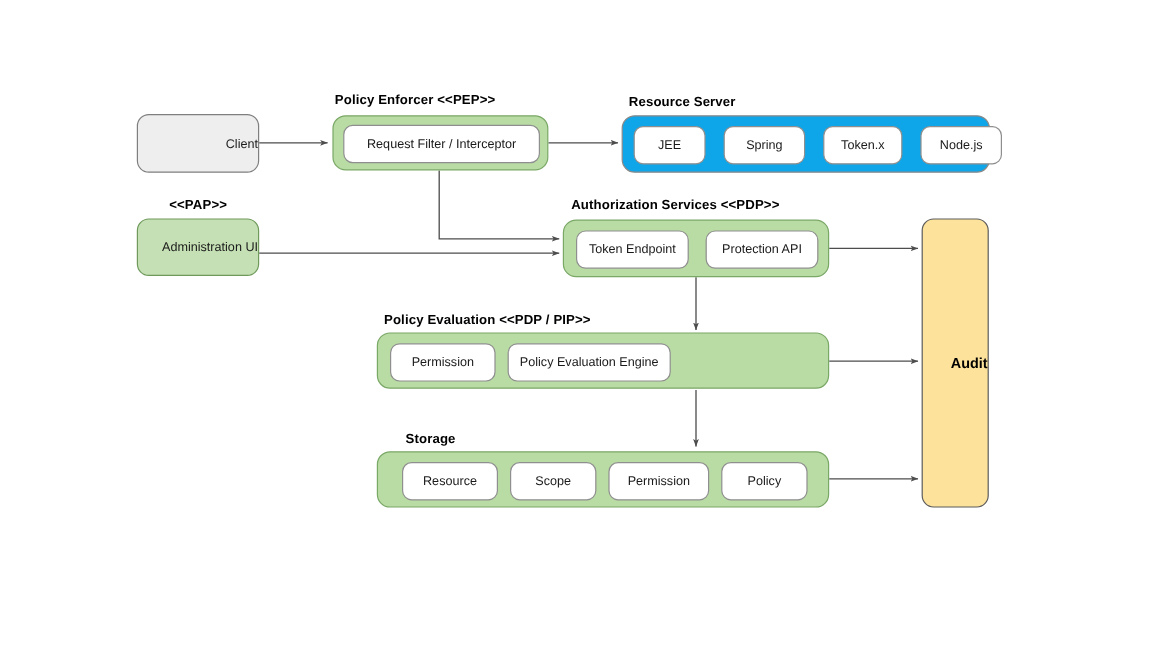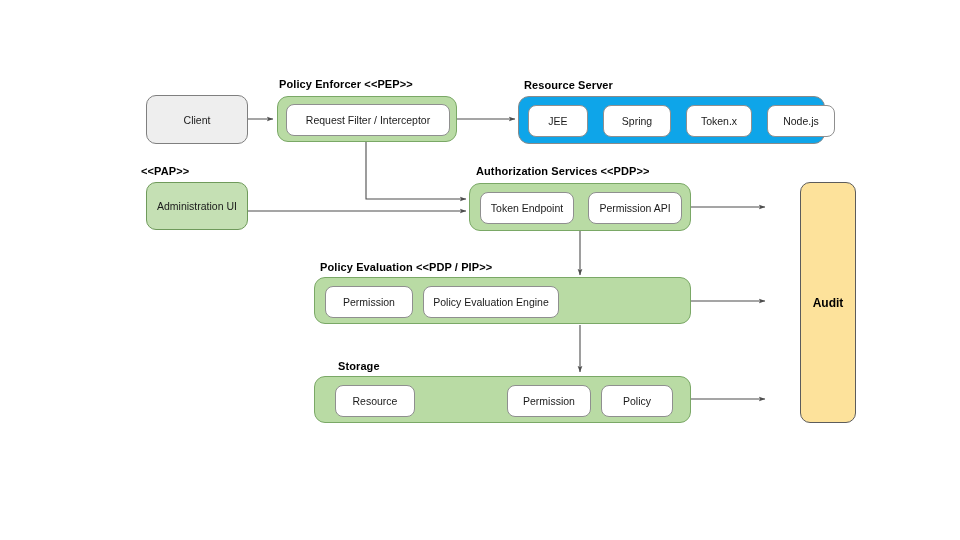--- a/index.html
+++ b/index.html
@@ -70,27 +70,26 @@
     color: #1a1a1a;
     text-align: center;
     white-space: nowrap;
   }
   
   .shape {
     position: absolute;
     box-sizing: border-box;
     display: flex;
     align-items: center;
-    justify-content: center;
+    justify-content: flex-end;
     text-align: center;
     border-radius: 10px;
     font-size: 10.5px;
     color: #1a1a1a;
     white-space: nowrap;
-    margin-left: 32px;
   }
   .shape-client {
     background: #eeeeee;
     border: 1px solid #7f7f7f;
   }
   .shape-admin {
     background: #c5e0b4;
     border: 1px solid #6f9a5b;
   }
   .shape-audit {
@@ -169,41 +168,44 @@
     <span>Administration UI</span>
   </div>
 
   <div class="group-title" style="left:476px; top:165px;">Authorization Services &lt;&lt;PDP&gt;&gt;</div>
 
   <div class="green-group" style="left:469px; top:183px; width:222px; height:48px;">
     <div class="node" style="left:10px; top:8px; width:94px; height:32px;">
       <span>Token Endpoint</span>
     </div>
     <div class="node" style="left:118px; top:8px; width:94px; height:32px;">
-      <span>Permission API</span>
+      <span>Protection API</span>
     </div>
   </div>
 
   <div class="group-title" style="left:320px; top:261px;">Policy Evaluation &lt;&lt;PDP / PIP&gt;&gt;</div>
 
   <div class="green-group" style="left:314px; top:277px; width:377px; height:47px;">
     <div class="node" style="left:10px; top:8px; width:88px; height:32px;">
       <span>Permission</span>
     </div>
     <div class="node" style="left:108px; top:8px; width:136px; height:32px;">
       <span>Policy Evaluation Engine</span>
     </div>
   </div>
 
   <div class="group-title" style="left:338px; top:360px;">Storage</div>
 
   <div class="green-group" style="left:314px; top:376px; width:377px; height:47px;">
     <div class="node" style="left:20px; top:8px; width:80px; height:32px;">
       <span>Resource</span>
     </div>
+    <div class="node" style="left:110px; top:8px; width:72px; height:32px;">
+      <span>Scope</span>
+    </div>
     <div class="node" style="left:192px; top:8px; width:84px; height:32px;">
       <span>Permission</span>
     </div>
     <div class="node" style="left:286px; top:8px; width:72px; height:32px;">
       <span>Policy</span>
     </div>
   </div>
 
   <div class="shape shape-audit" style="left:768px; top:182px; width:56px; height:241px;">
     <span>Audit</span>

